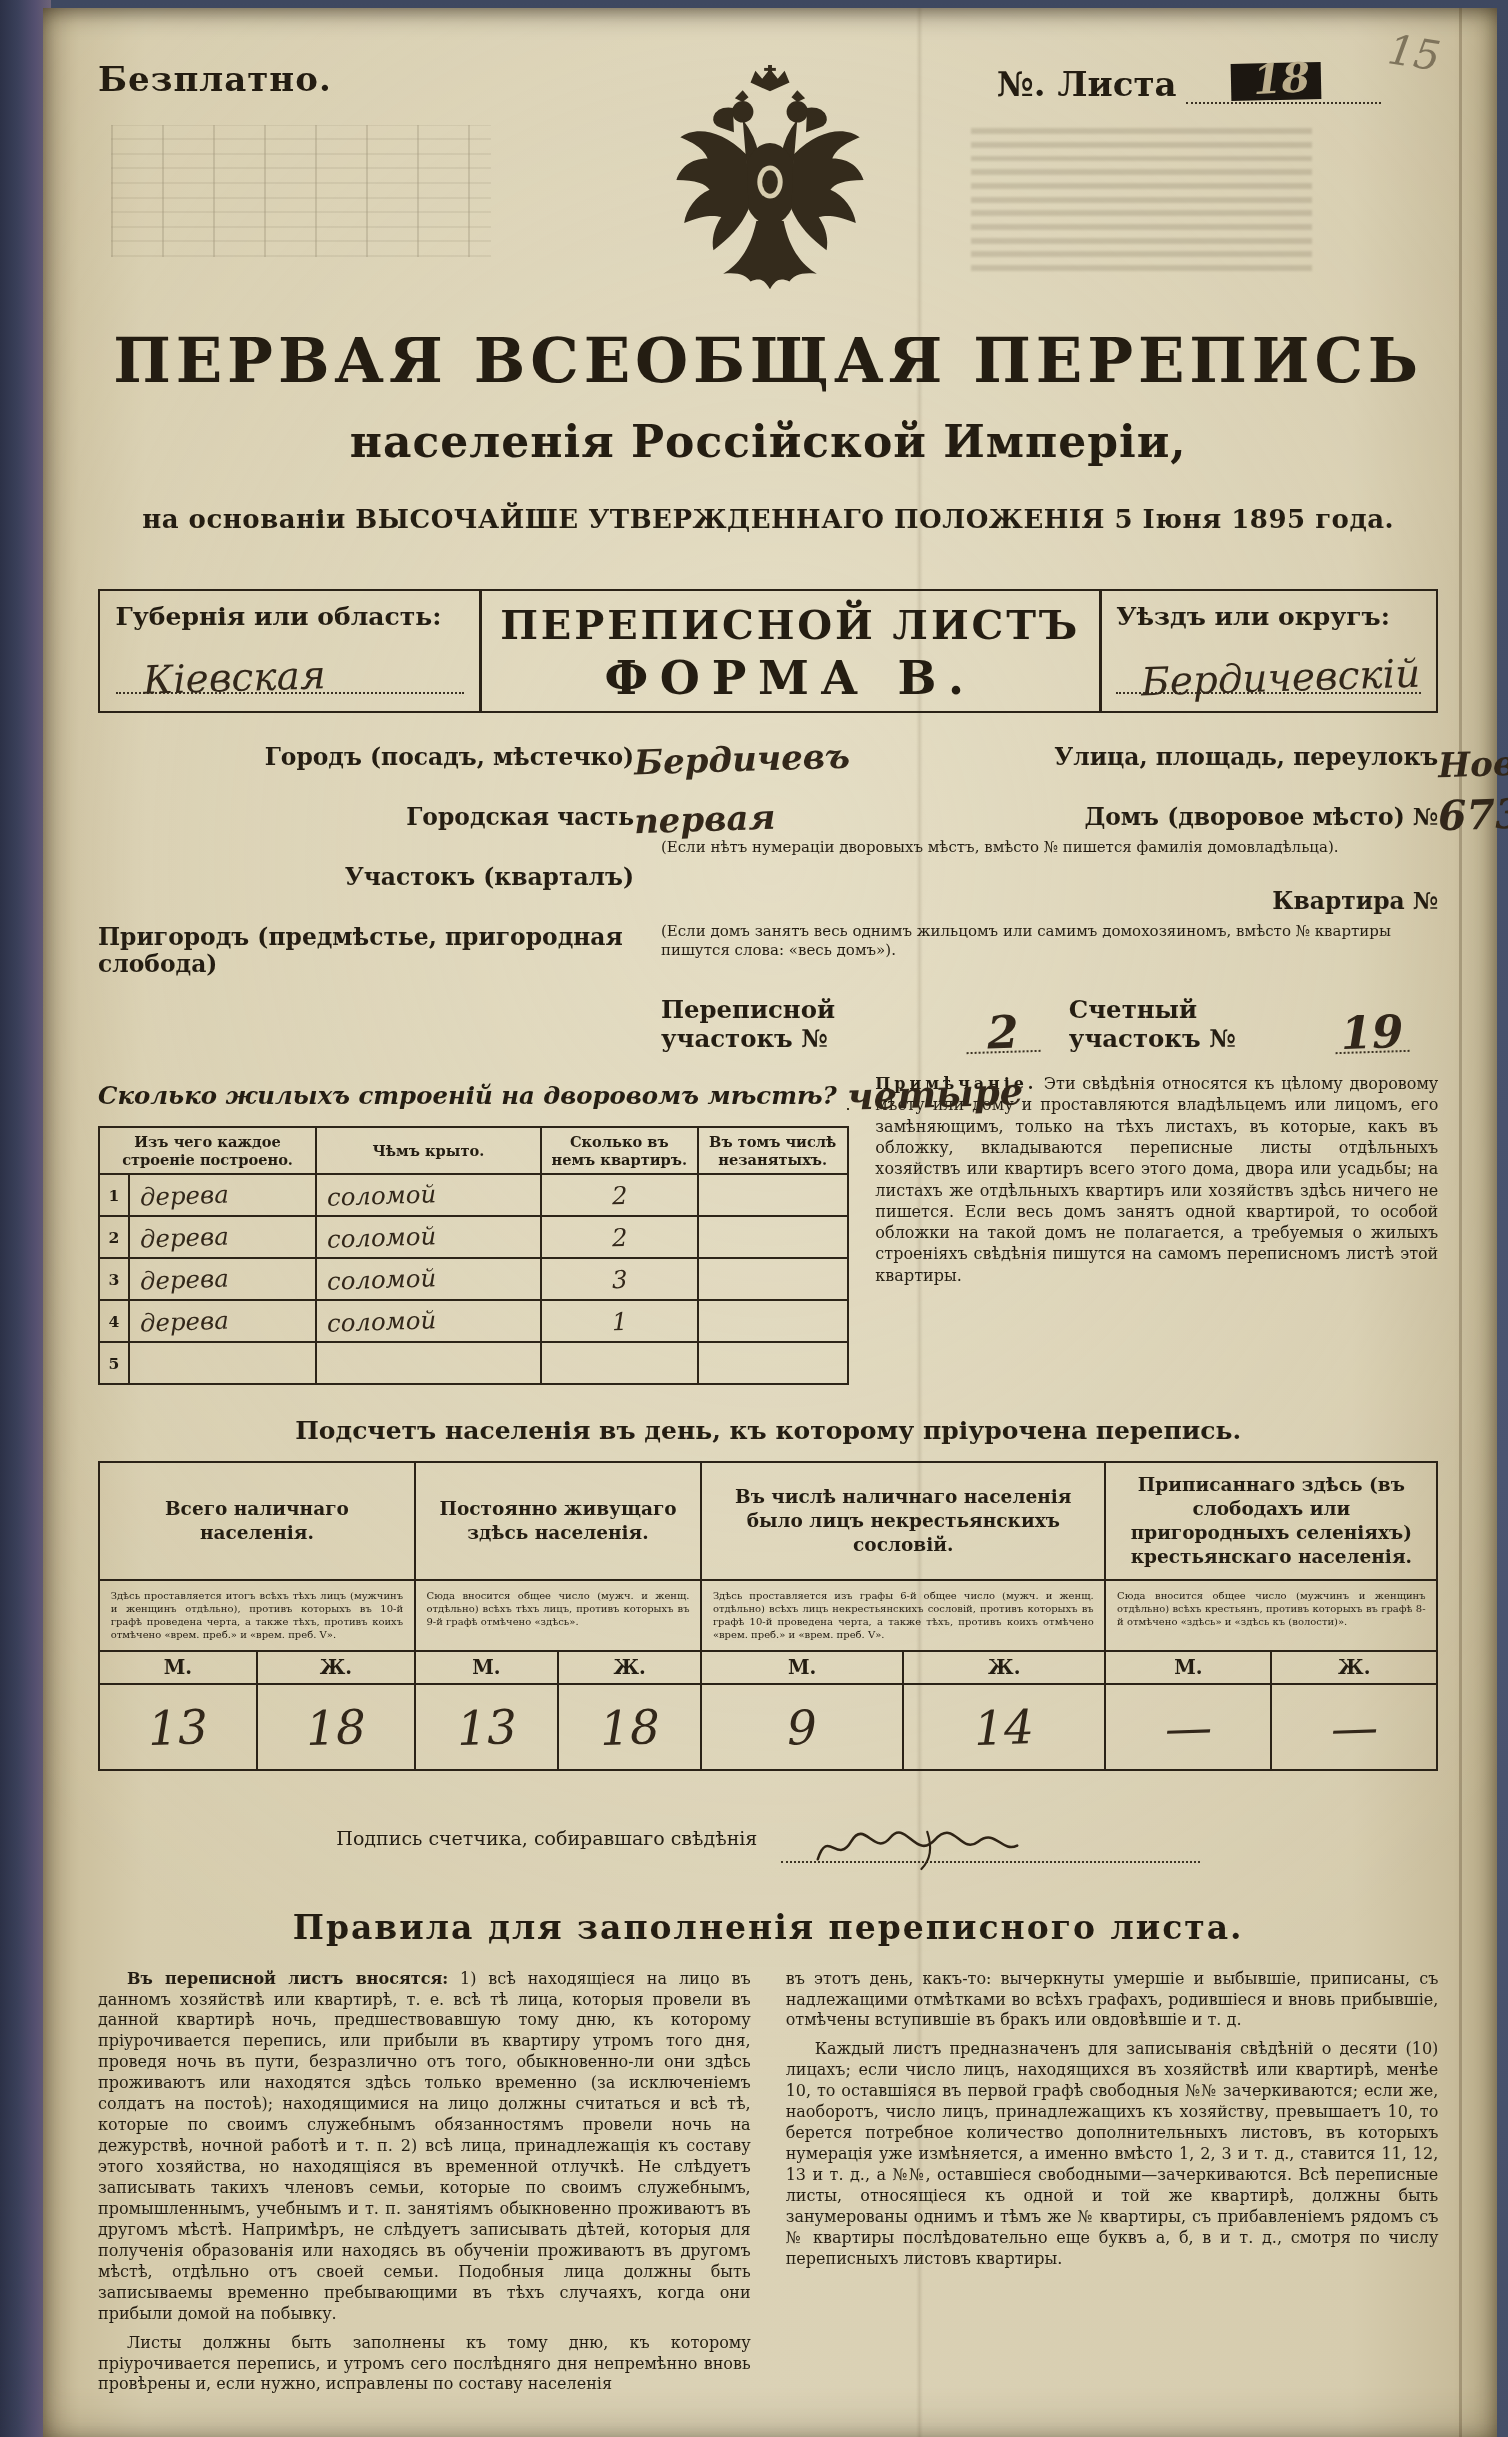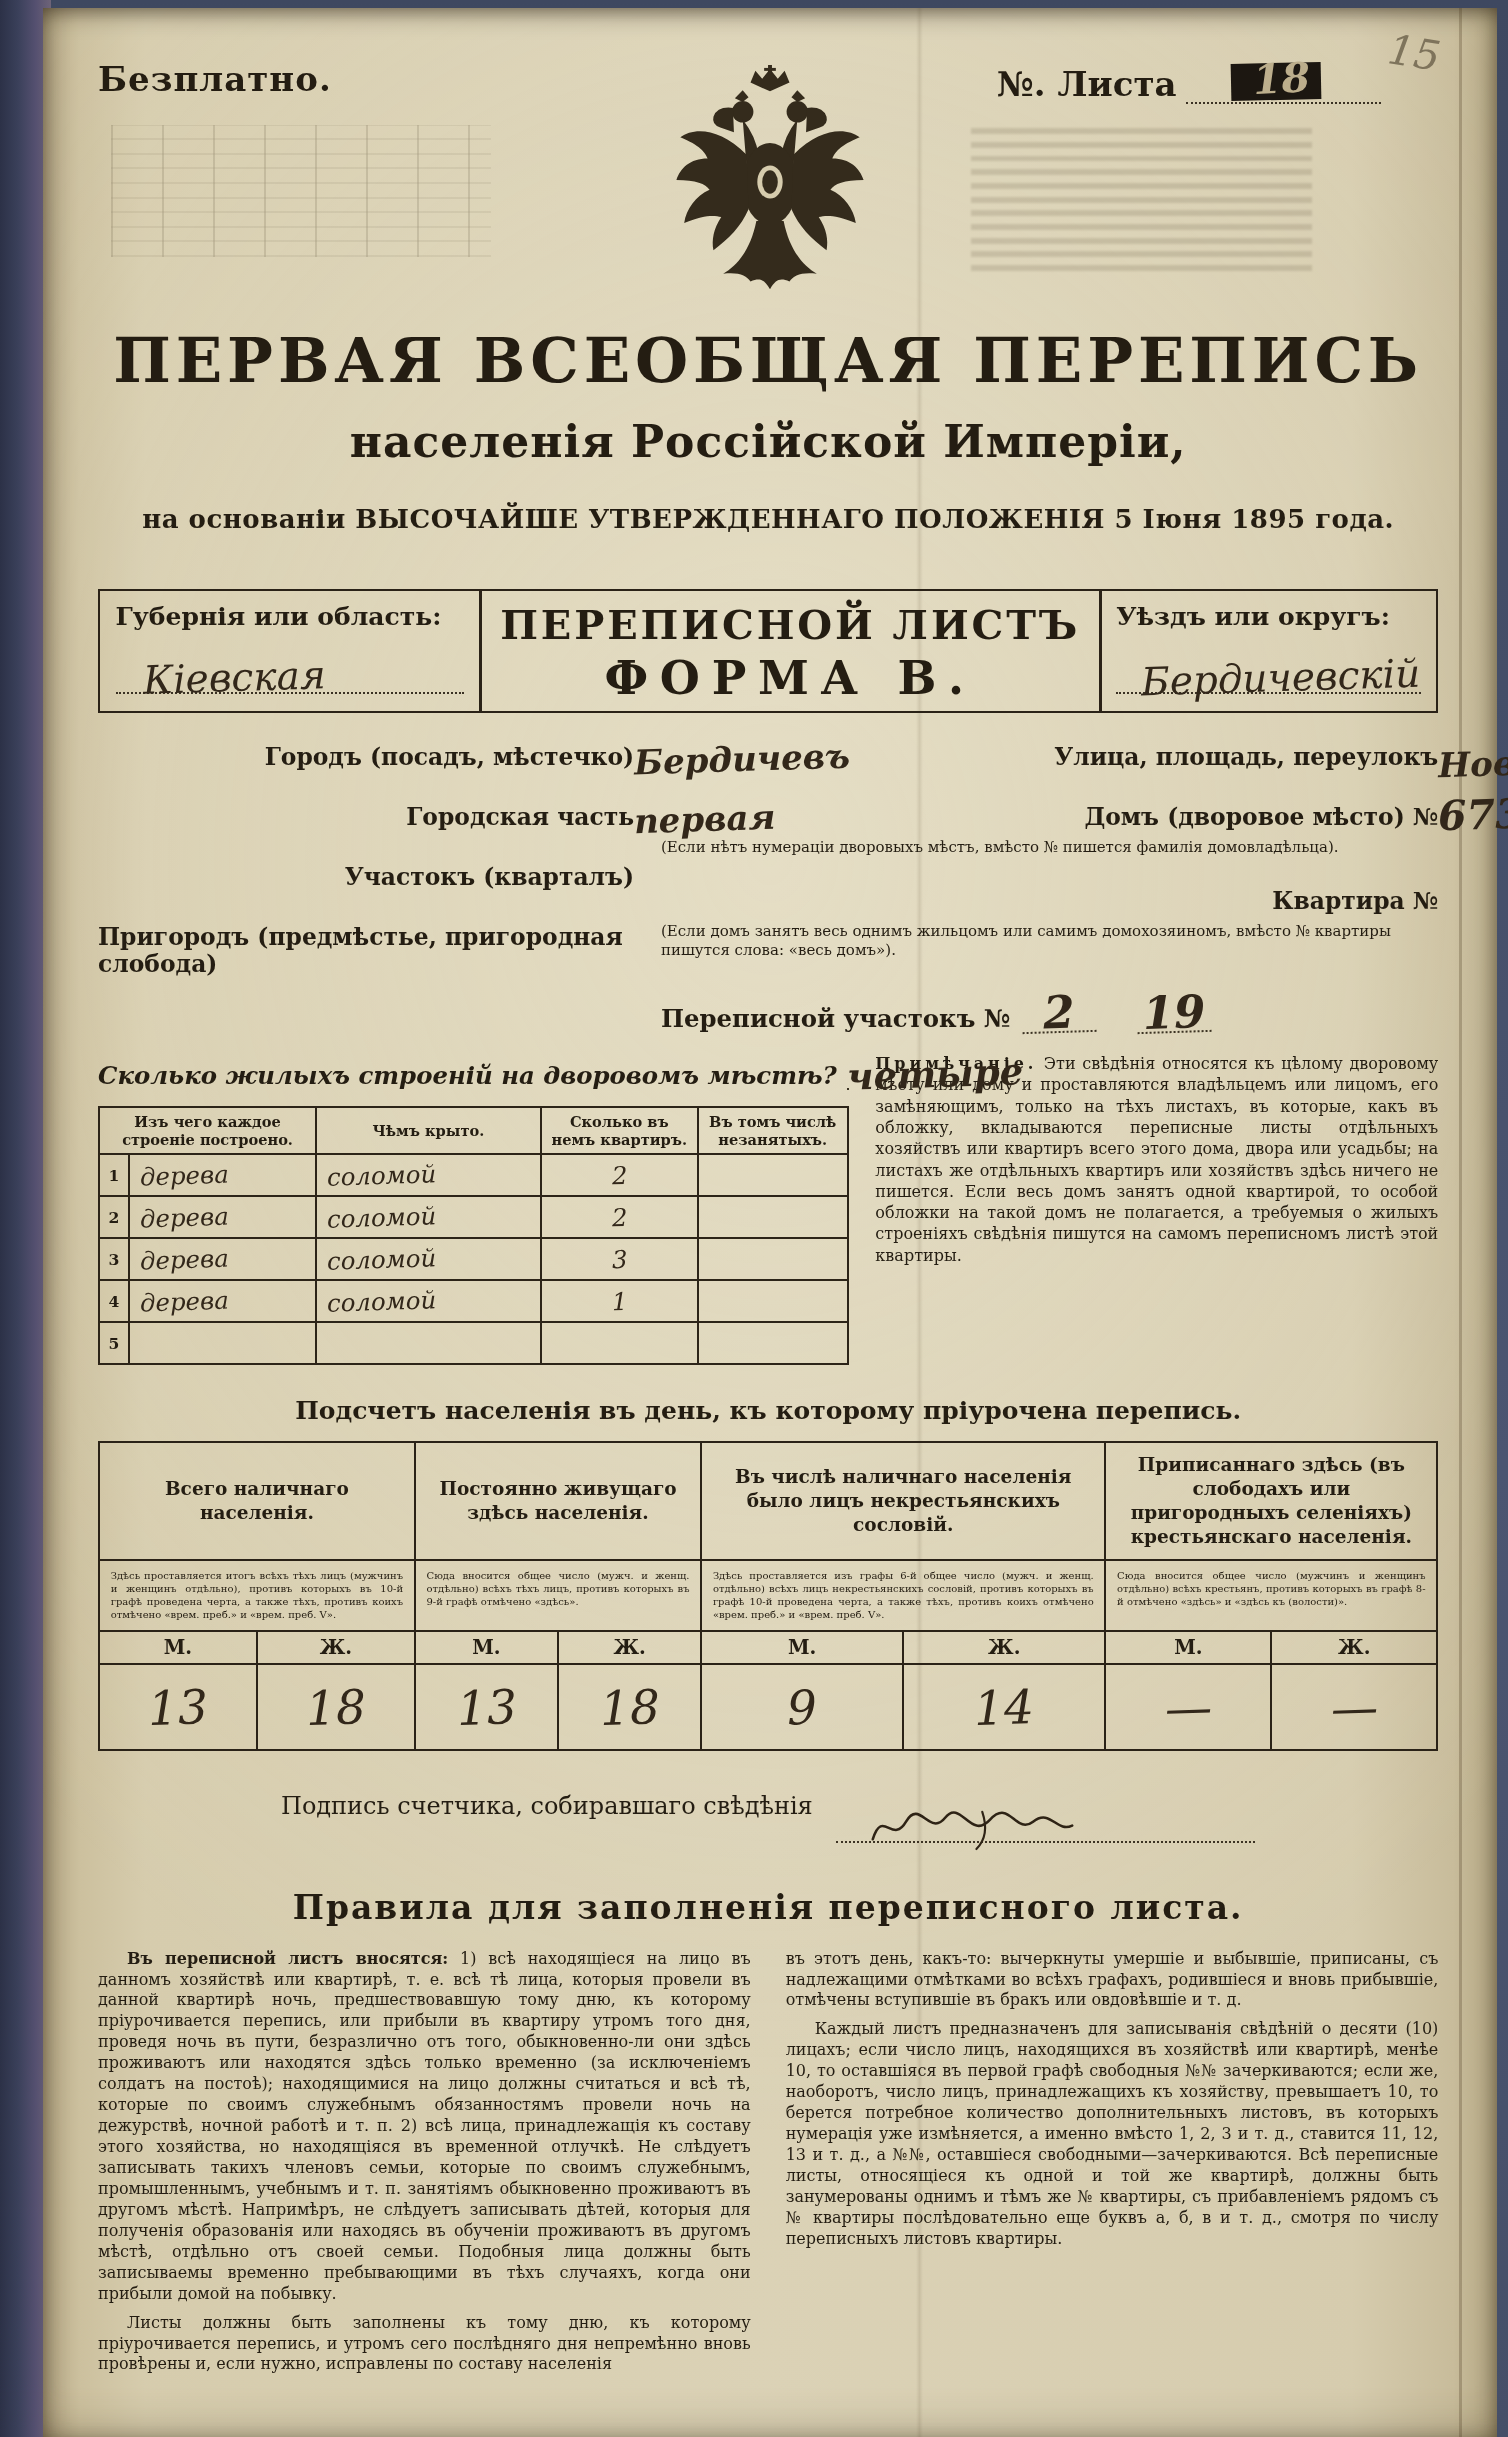--- a/index.html
+++ b/index.html
@@ -99,21 +99,21 @@
 
   .pop-title{text-align:center;font-size:25px;font-weight:bold;margin-top:31px;}
   table.pop{border-collapse:collapse;width:100%;margin-top:15.6px;}
   table.pop th,table.pop td{border:2.4px solid #2a2217;}
   th.ghead{font-size:18.5px;padding:9.8px 11.7px;line-height:1.3;vertical-align:middle;}
   td.gdesc{font-size:10px;padding:8.8px 10.7px;line-height:1.3;text-align:justify;vertical-align:top;}
   td.mz{font-size:19.5px;font-weight:bold;text-align:center;padding:3.9px;}
   td.val{height:82px;text-align:center;vertical-align:middle;}
   td.val .hw{font-size:47px;}
 
-  .sig{display:flex;justify-content:center;align-items:flex-start;margin-top:41px;font-size:24px;gap:8px;}
+  .sig{display:flex;justify-content:center;align-items:center;margin-top:41px;font-size:19px;gap:8px;}
   .sig-line{width:419px;border-bottom:2px dotted #3c3323;height:49px;margin-left:15.6px;position:relative;}
   .sig-line svg{position:absolute;left:29px;bottom:-11.7px;}
 
   .rules-h{text-align:center;font-size:33px;font-weight:bold;letter-spacing:2px;margin-top:45px;}
   .rules-cols{display:flex;gap:35px;margin-top:21.5px;font-size:16px;line-height:1.31;text-align:justify;}
   .rules-col{width:50%;}
   .rules-col p{margin:0 0 7.8px;text-indent:29px;}
 </style>
 </head>
 <body>
@@ -226,20 +226,21 @@
           </div>
           <div class="note">(Если нѣтъ нумераціи дворовыхъ мѣстъ, вмѣсто № пишется фамилія домовладѣльца).</div>
           <div class="field">
             <span>Квартира №</span>
             <span class="lead" style="max-width:254px"></span>
           </div>
           <div class="note">(Если домъ занятъ весь однимъ жильцомъ или самимъ домохозяиномъ, вмѣсто № квартиры пишутся слова: «весь домъ»).</div>
           <div class="uchline">
             <span>Переписной участокъ №</span>
             <span class="num-hw hw">2</span>
+            <span>Счетный участокъ №</span>
             <span class="num-hw hw">19</span>
           </div>
         </div>
       </div>
 
       <div class="bsection">
         <div class="bleft">
           <div class="bq">
             <span>Сколько жилыхъ строеній на дворовомъ мѣстѣ?</span>
             <span class="lead">

